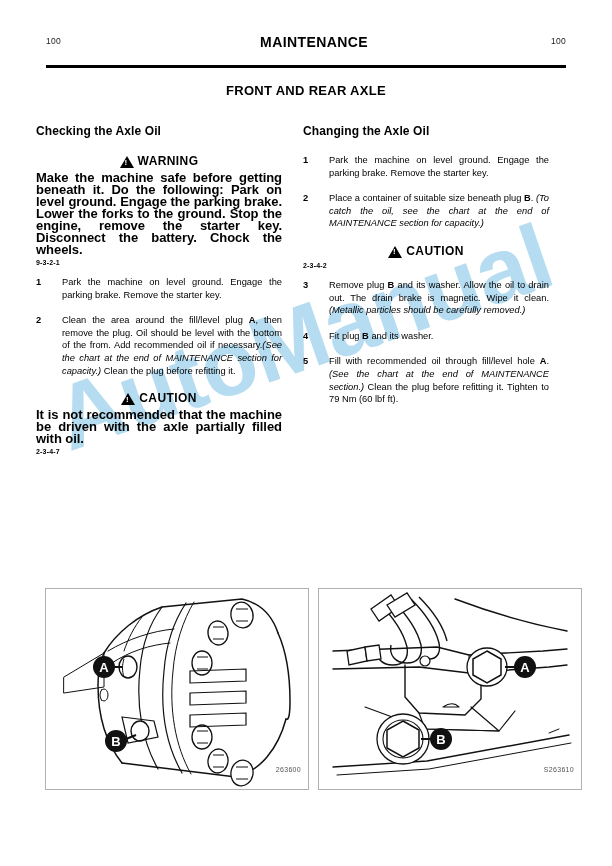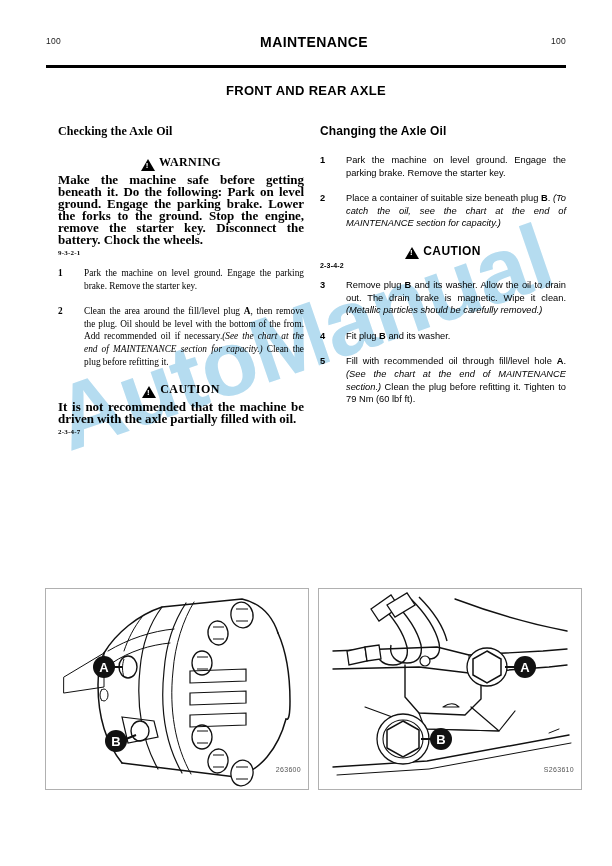--- a/index.html
+++ b/index.html
@@ -62,42 +62,42 @@
     font-weight: bold;
     letter-spacing: 0.3px;
   }
 
   
   .col {
     position: absolute;
     top: 124px;
     width: 246px;
   }
-  .col.left { left: 58px; font-family: Liberation Serif, serif; }
-  .col.right { left: 320px; }
+  .col.left { left: 36px; }
+  .col.right { left: 303px; }
 
   .col-heading {
     font-size: 12px;
     font-weight: bold;
     margin: 0 0 16px 0;
     letter-spacing: 0.1px;
   }
 
   
   .safety {
     margin: 14px 0 10px 0;
   }
   .safety-head {
     text-align: center;
     font-size: 12px;
     font-weight: bold;
     letter-spacing: 0.4px;
     margin-bottom: 4px;
     display: flex;
-    align-items: flex-end;
+    align-items: center;
     justify-content: center;
     gap: 4px;
   }
   .tri {
     display: inline-block;
     width: 0;
     height: 0;
     position: relative;
     border-left: 7px solid transparent;
     border-right: 7px solid transparent;

